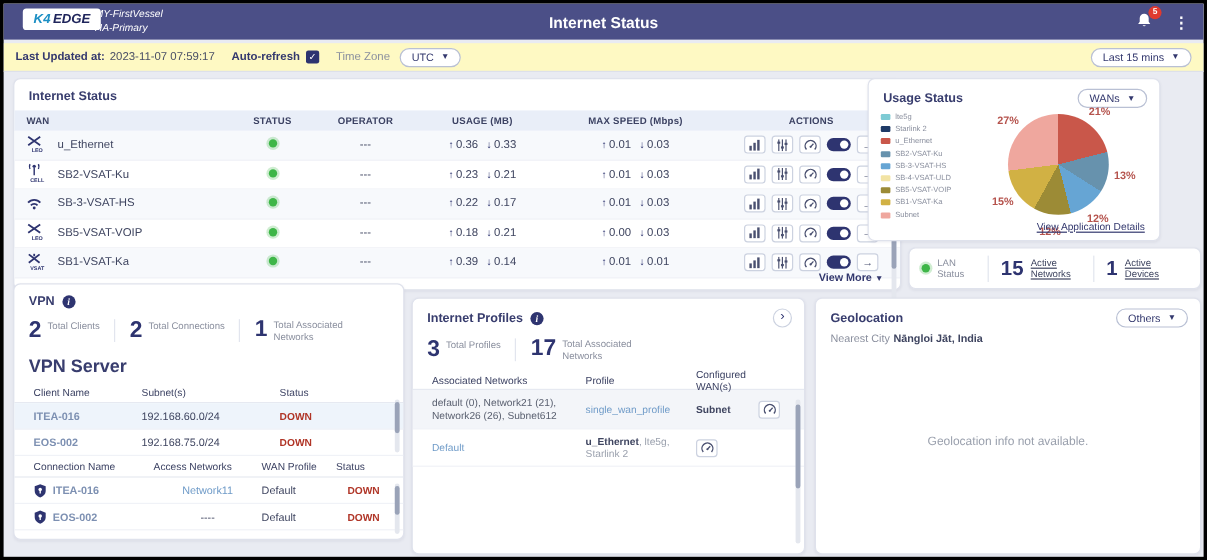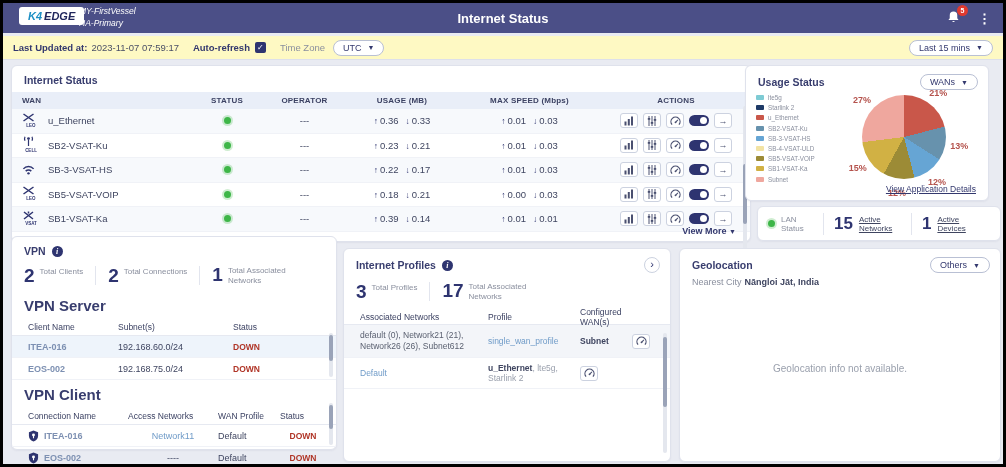--- a/index.html
+++ b/index.html
@@ -58,21 +58,21 @@
   .updown .v { margin:0 7px 0 2px; }
   .actions-cell { display:flex; gap:5px; justify-content:center; align-items:center; }
   .abtn { width:18px; height:15px; border:1px solid #ccd2e0; border-radius:3px; background:#fff; display:flex; align-items:center; justify-content:center; color:#4a5070; cursor:pointer; font-size:9px; }
   .toggle { width:20px; height:11px; background:#2e3470; border-radius:6px; position:relative; cursor:pointer; }
   .toggle::after { content:""; position:absolute; right:2px; top:2px; width:7px; height:7px; background:#fff; border-radius:50%; }
   .view-more { position:absolute; right:14px; bottom:5px; font-size:9px; font-weight:bold; color:#33386e; cursor:pointer; }
   .vscroll { position:absolute; right:3px; width:4px; border-radius:2px; background:#e4e7ee; }
   .vthumb { position:absolute; left:0; width:4px; border-radius:2px; background:#9aa3b8; }
 
   
-  #p-usage { left:742px; top:4px; width:244px; height:136px; }
+  #p-usage { left:720px; top:4px; width:244px; height:136px; }
   #p-usage .hd { display:flex; justify-content:space-between; align-items:center; padding:8px 10px 0 12px; }
   .legend { position:absolute; left:10px; top:28px; }
   .legend-item { display:flex; align-items:center; gap:4px; margin-bottom:3.2px; }
   .legend-swatch { width:8px; height:5px; border-radius:1px; flex:0 0 auto; }
   .legend-label { font-size:6.3px; color:#8a8f9e; white-space:nowrap; }
   .pie-wrap { position:absolute; left:76px; top:22px; width:168px; height:100px; }
   .pie { position:absolute; left:40px; top:7px; width:84px; height:84px; border-radius:50%; }
   .pie-label { position:absolute; transform:translate(-50%,-50%); font-size:9px; font-weight:bold; color:#b5534d; }
   .usage-link { position:absolute; right:12px; bottom:6px; font-size:8.5px; color:#33386e; text-decoration:underline; cursor:pointer; }
 
@@ -497,21 +497,20 @@
             <div class="link-gray">ITEA-016</div>
             <div>192.168.60.0/24</div>
             <div class="status-down">DOWN</div>
           </div>
           <div class="grid-vpns mini-row">
             <div class="link-gray">EOS-002</div>
             <div>192.168.75.0/24</div>
             <div class="status-down">DOWN</div>
           </div>
         </div>
-      <div class="sub-sec-title">VPN Client</div>
       <div id="vpn-client-table">
           <div class="grid-vpnc mini-head">
             <div>Connection Name</div>
             <div>Access Networks</div>
             <div>WAN Profile</div>
             <div>Status</div>
           </div>
           <div class="grid-vpnc mini-row">
             <div class="shield-name">
               <span>

